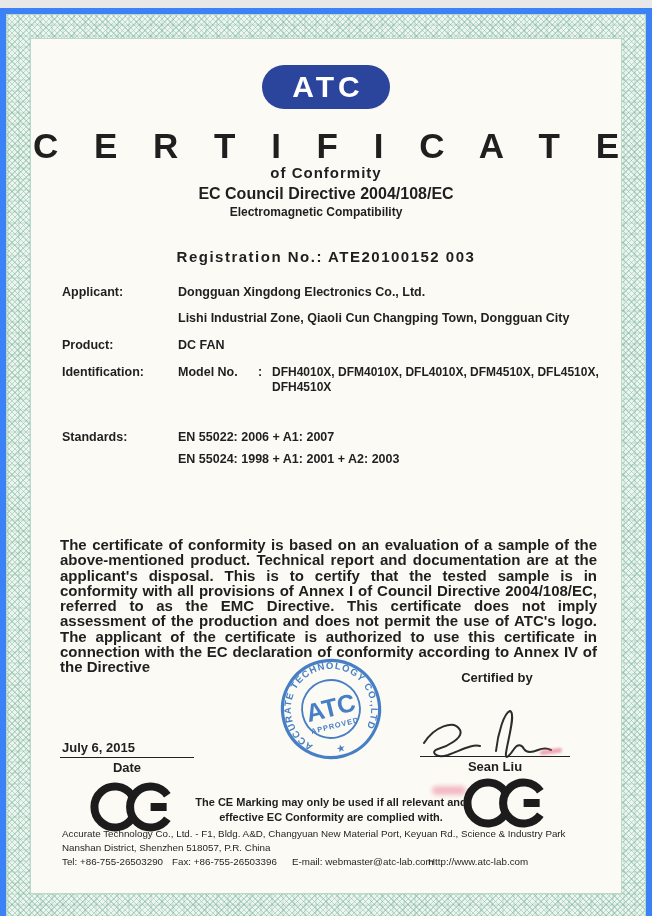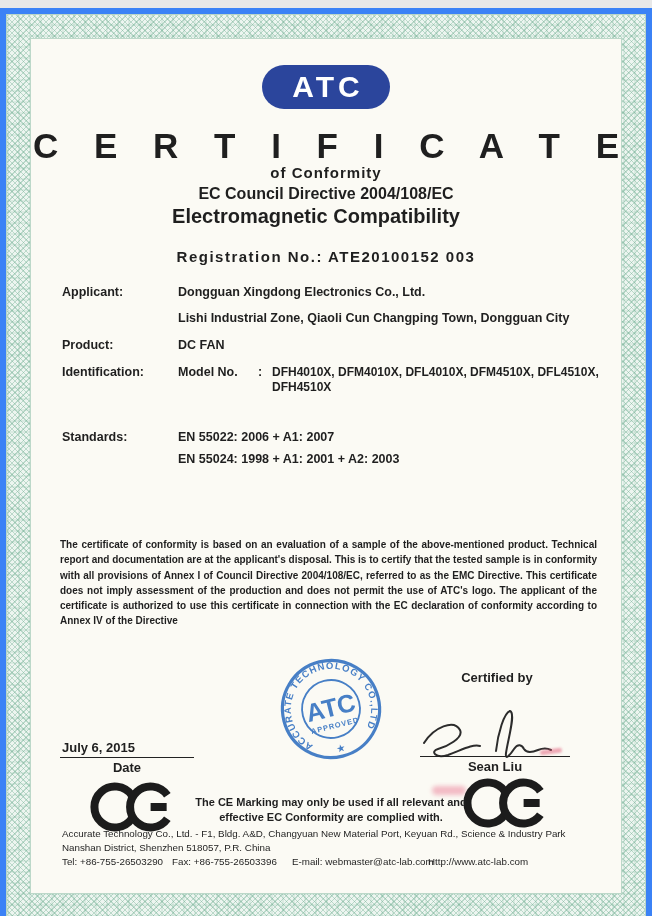--- a/index.html
+++ b/index.html
@@ -30,26 +30,26 @@
   .ctr{text-align:center;}
   
   .logo-pill{
     left:262px;top:57px;width:128px;height:44px;border-radius:22px;
     background:#2b459c;display:flex;align-items:center;justify-content:center;
   }
   .logo-pill span{color:#ffffff;font-weight:700;font-size:30px;letter-spacing:4px;padding-left:4px;}
   .title{left:0;width:652px;top:118px;font-size:35px;font-weight:700;letter-spacing:13px;text-indent:13px;}
   .subtitle{left:0;width:652px;top:156px;font-size:15px;font-weight:700;letter-spacing:1px;}
   .dir1{left:0;width:652px;top:177px;font-size:16px;font-weight:700;}
-  .dir2{left:0;width:632px;top:197px;font-size:20px;font-weight:700;}
+  .dir2{left:0;width:632px;top:197px;font-size:12px;font-weight:700;}
   .reg{left:0;width:652px;top:240px;font-size:15px;font-weight:700;letter-spacing:1.5px;}
   .lbl{left:62px;font-size:12.5px;font-weight:700;}
   .val{left:178px;font-size:12.5px;font-weight:700;}
   .body-par{
-    left:60px;top:529px;width:537px;font-size:10px;font-weight:700;
+    left:60px;top:529px;width:537px;font-size:15px;font-weight:700;
     line-height:15.3px;text-align:justify;
   }
   .certified{left:437px;top:662px;width:120px;font-size:13px;font-weight:700;text-align:center;}
   .sig-line{left:420px;top:748px;width:150px;border-top:1.6px solid #222;}
   .signer{left:420px;top:751px;width:150px;font-size:13px;font-weight:700;text-align:center;}
   .date-value{left:62px;top:732px;width:130px;font-size:13px;font-weight:700;text-align:left;}
   .date-line{left:60px;top:749px;width:134px;border-top:1.6px solid #222;}
   .date-label{left:62px;top:752px;width:130px;font-size:13px;font-weight:700;text-align:center;}
   .ce-note{left:166px;top:787px;width:330px;font-size:11px;font-weight:700;text-align:center;line-height:15px;}
   .footer{left:62px;width:536px;font-size:9.8px;font-weight:400;}

